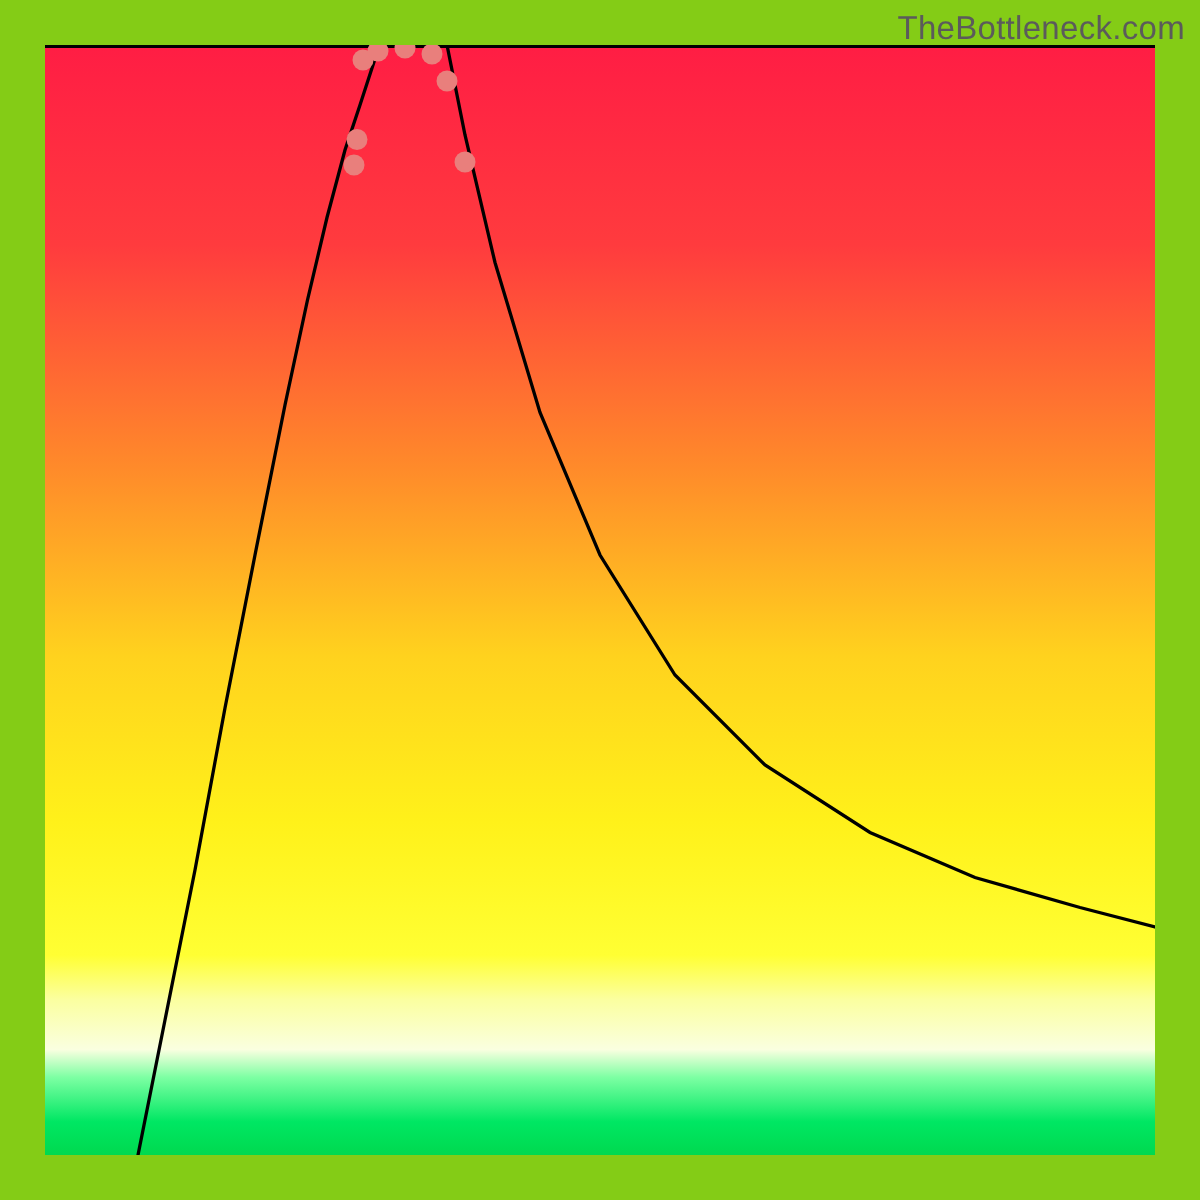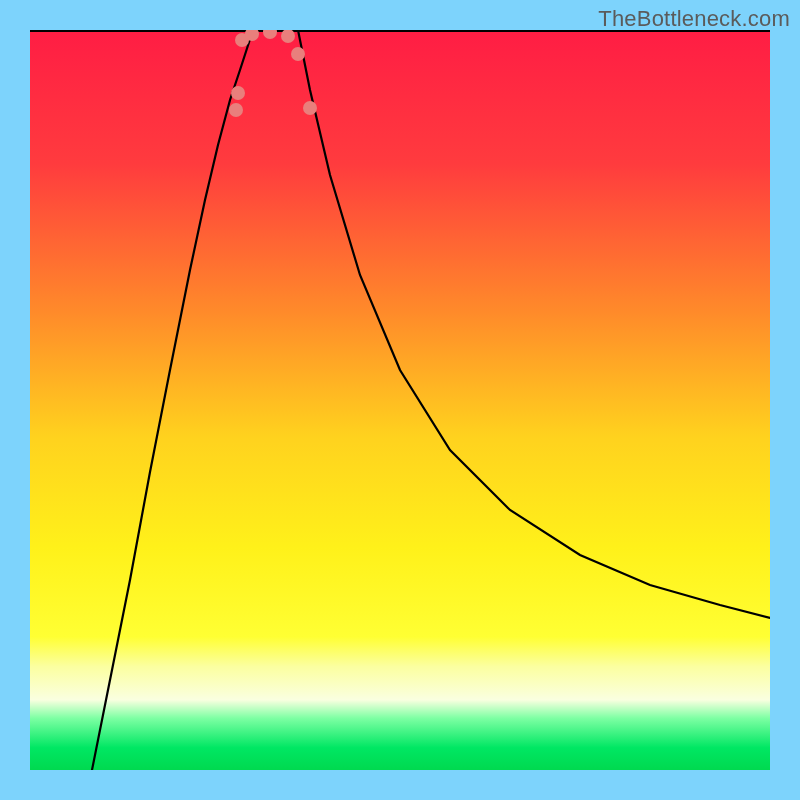--- a/index.html
+++ b/index.html
@@ -1,16 +1,16 @@
 <!DOCTYPE html>
 <html><head>
 <meta charset="utf-8">
 <style>
   html,body{margin:0;padding:0;width:800px;height:800px;overflow:hidden;background:#000;font-family:Arial,Helvetica,sans-serif}
-  .frame{position:absolute;inset:0;background:#7dd3fc}
+  .frame{position:absolute;inset:0;background:#84cc16}
   .plot{position:absolute;left:30px;top:30px;width:740px;height:740px;overflow:hidden}
   .gradient{position:absolute;inset:0}
   .watermark{position:absolute;top:6px;right:10px;color:#5b5b5b;font-size:22px;font-weight:400;letter-spacing:0.2px}
   svg{position:absolute;inset:0}
 </style>
 </head>
 <body>
 
 <div class="frame">
   <div class="plot">

